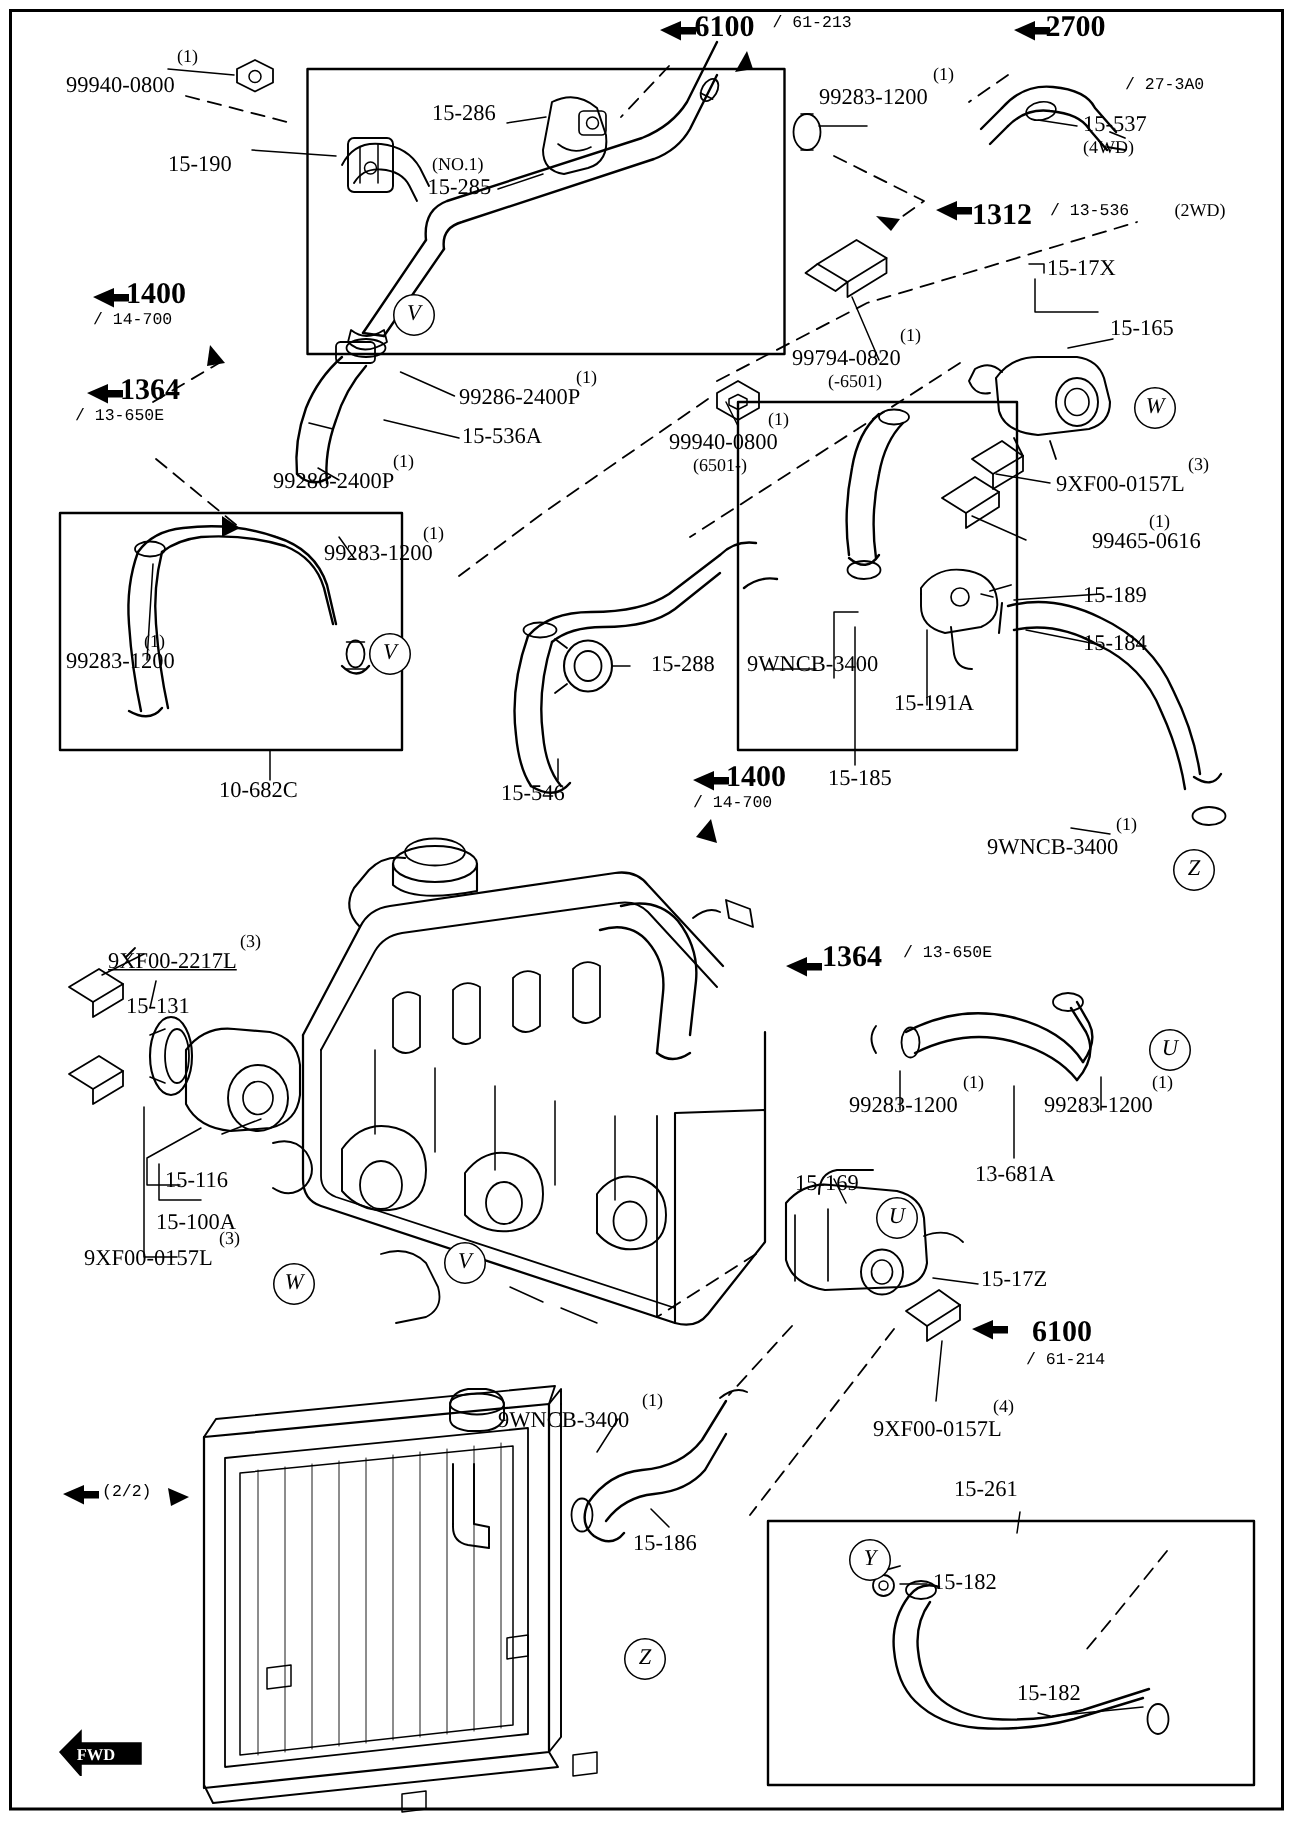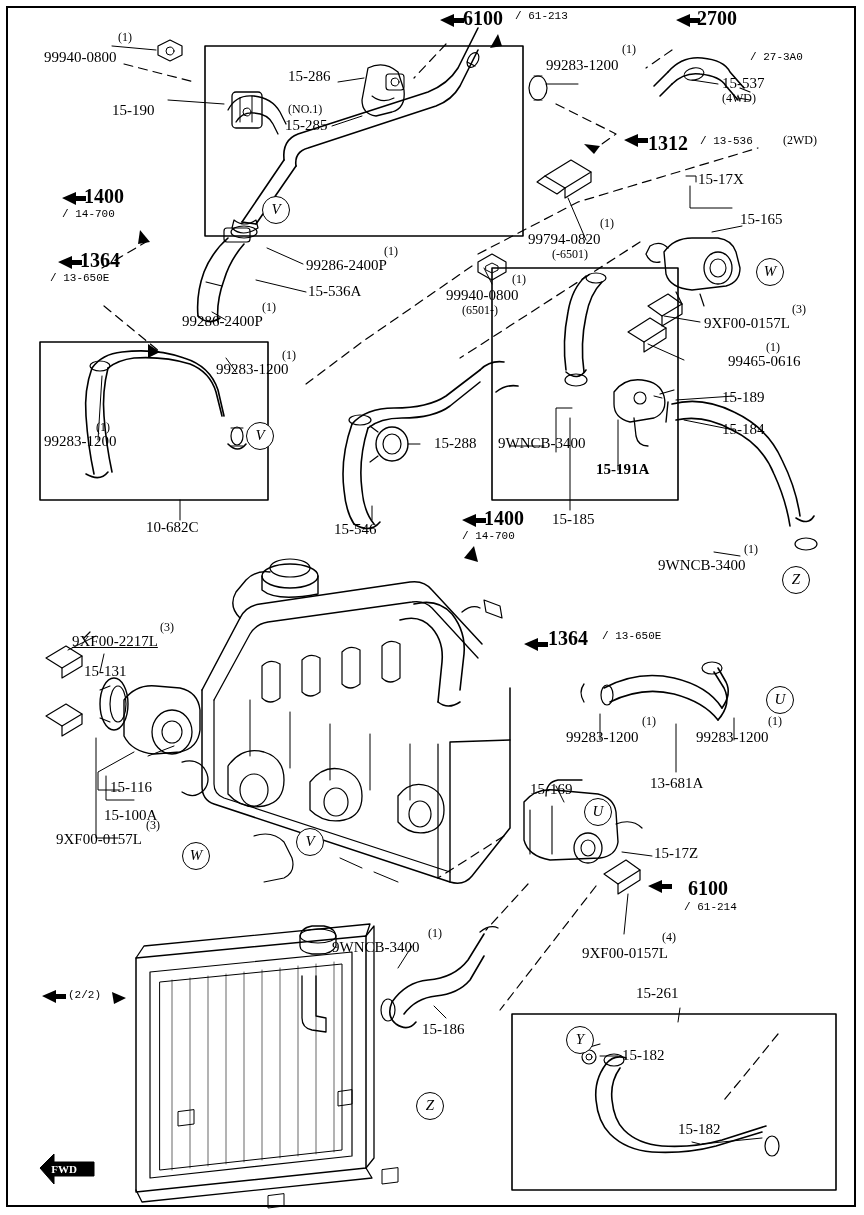--- a/index.html
+++ b/index.html
@@ -423,21 +423,21 @@
   <div class="lbl" style="left:182px; top:314px;">99286-2400P</div>
 
   <div class="qty" style="left:282px; top:348px;">(1)</div>
   <div class="lbl" style="left:216px; top:362px;">99283-1200</div>
   <div class="qty" style="left:96px; top:420px;">(1)</div>
   <div class="lbl" style="left:44px; top:434px;">99283-1200</div>
   <div class="lbl" style="left:146px; top:520px;">10-682C</div>
 
   <div class="lbl" style="left:434px; top:436px;">15-288</div>
   <div class="lbl" style="left:498px; top:436px;">9WNCB-3400</div>
-  <div class="lbl" style="left:596px; top:462px;font-weight:bold;">15-191A</div>
+  <div class="lbl" style="left:596px; top:462px;">15-191A</div>
   <div class="lbl" style="left:722px; top:390px;">15-189</div>
   <div class="lbl" style="left:722px; top:422px;">15-184</div>
   <div class="lbl" style="left:552px; top:512px;">15-185</div>
   <div class="lbl" style="left:334px; top:522px;">15-546</div>
 
   <div class="lbl big" style="left:484px; top:508px;">1400</div>
   <div class="lbl mid" style="left:462px; top:531px;">/ 14-700</div>
 
   <div class="qty" style="left:744px; top:542px;">(1)</div>
   <div class="lbl" style="left:658px; top:558px;">9WNCB-3400</div>

